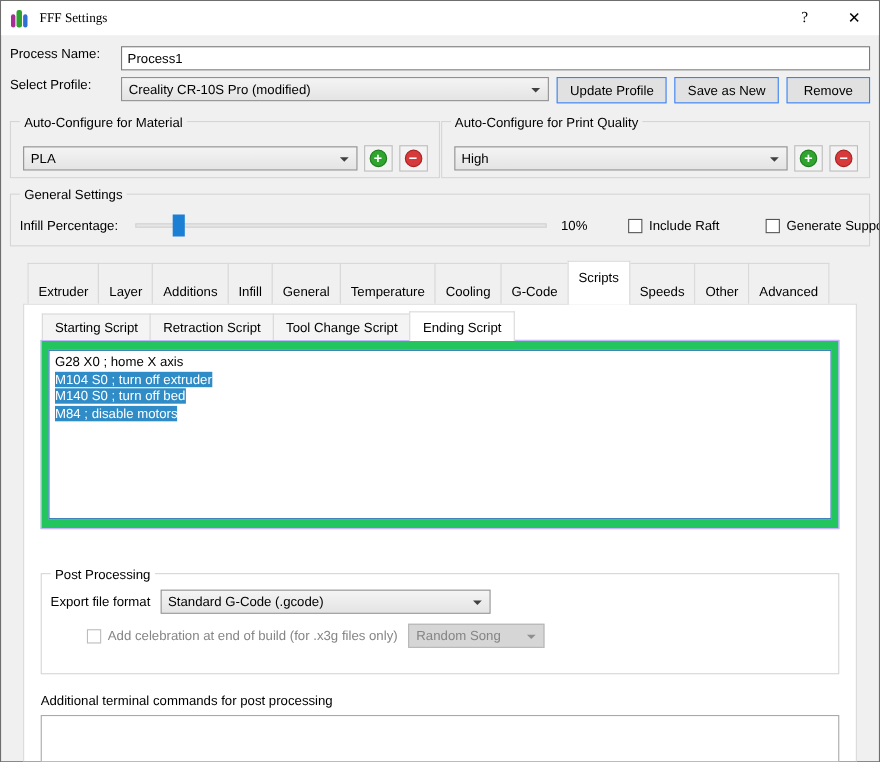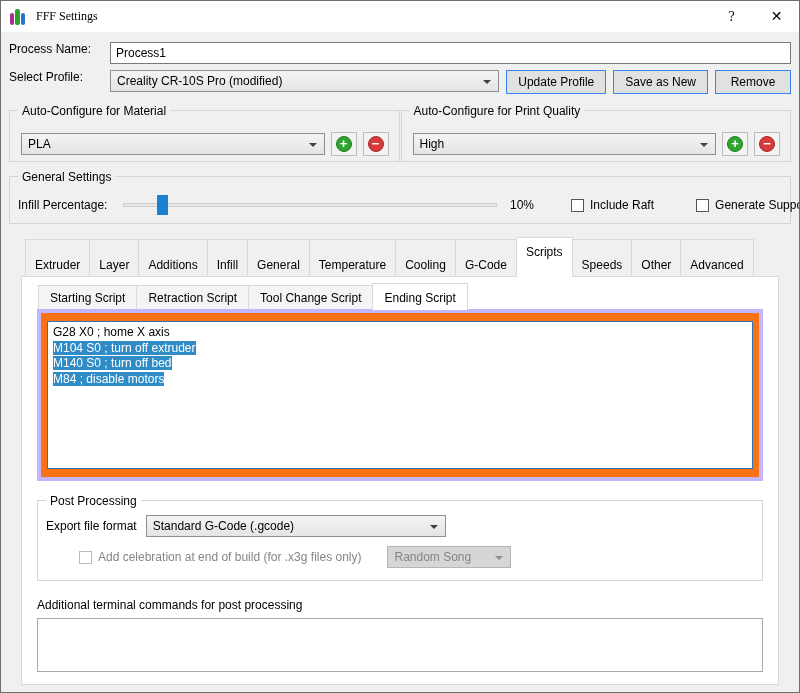--- a/index.html
+++ b/index.html
@@ -69,31 +69,31 @@
   .tabbar{display:flex;padding-left:4px;position:relative;z-index:2;}
   .tab{padding:18px 9px 4px;border:1px solid #d9d9d9;border-bottom:none;background:#f0f0f0;
        margin-right:-1px;cursor:default;position:relative;}
   .tab.active{background:#fff;padding-top:7px;margin-top:-2px;margin-bottom:-1px;z-index:3;}
   .panel{border:1px solid #d9d9d9;background:#fff;flex:1;
        padding:8px 15px 12px;display:flex;flex-direction:column;min-height:0;}
   .subtabbar{display:flex;padding-left:1px;position:relative;z-index:2;}
   .subtab{padding:5px 11px 4px;border:1px solid #d9d9d9;border-bottom:none;background:#f4f4f4;
        margin-right:-1px;cursor:default;}
   .subtab.active{background:#fff;padding-top:7px;margin-top:-2px;margin-bottom:-1px;z-index:3;}
-  .subpane{border:4px solid #c4b5fd;background:#f97316;padding:8px 6px;height:172px;}
+  .subpane{border:1px solid #c4b5fd;background:#22c55e;padding:8px 6px;height:172px;}
   .editor{height:100%;border:1px solid #2e75b6;background:#fff;
        padding:3px 5px;overflow:hidden;cursor:text;}
   .editor .line{line-height:15.5px;white-space:pre;}
   .editor .line.sel span{background:#308cc6;color:#fff;}
   
-  .post-group{margin-top:19px;padding:14px 10px 12px 8px;}
+  .post-group{margin-top:40px;padding:14px 10px 23px 8px;}
   .export-row{display:flex;align-items:center;}
   .export-label{margin-right:9px;flex:none;}
   .export-combo{width:300px;}
-  .celeb-row{display:flex;align-items:center;margin-top:9px;padding-left:33px;gap:16px;}
+  .celeb-row{display:flex;align-items:center;margin-top:9px;padding-left:33px;}
   .song-combo{width:124px;margin-left:10px;}
   .additional-label{margin-top:17px;}
   .terminal-area{margin-top:6px;height:54px;border:1px solid #a9a9a9;background:#fff;
        font:inherit;resize:none;width:100%;padding:3px 5px;}
   
   .footer{flex:none;display:flex;align-items:center;padding:12px 12px 11px 8px;}
   .footer .btn{margin-left:0;margin-right:8px;}
   .spacer{flex:1;}
   .btn.ok{width:71px;border:2px solid #0078d7;margin-right:8px;}
   .btn.cancel{width:77px;margin-right:0;}

